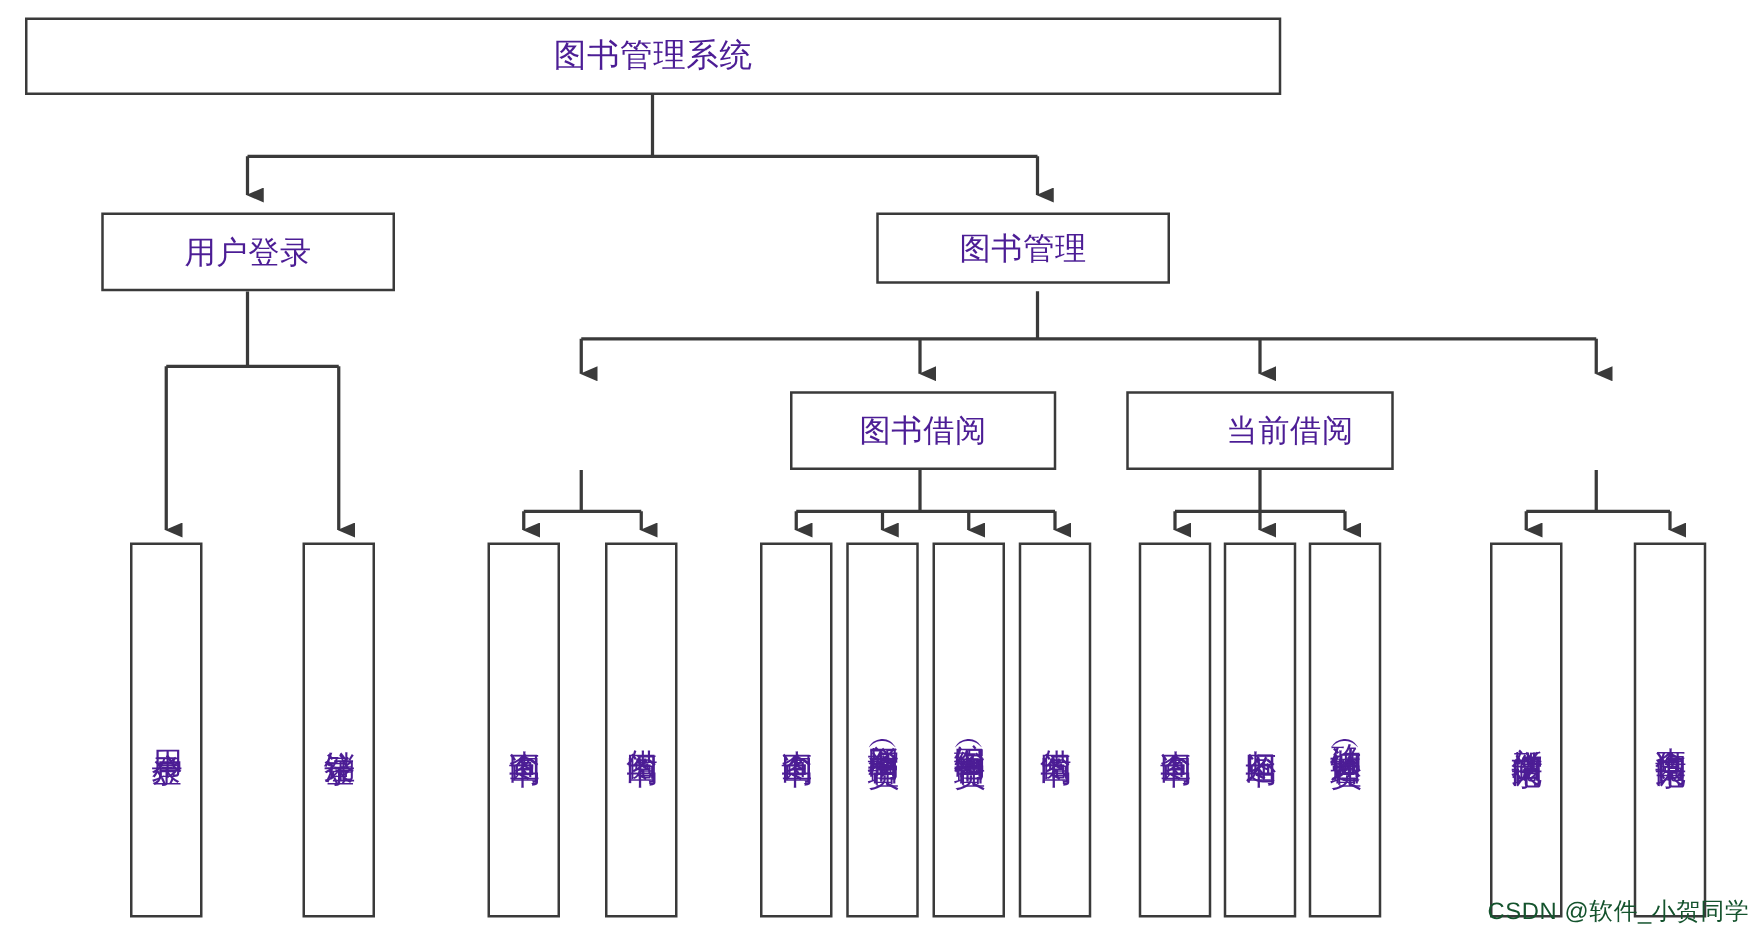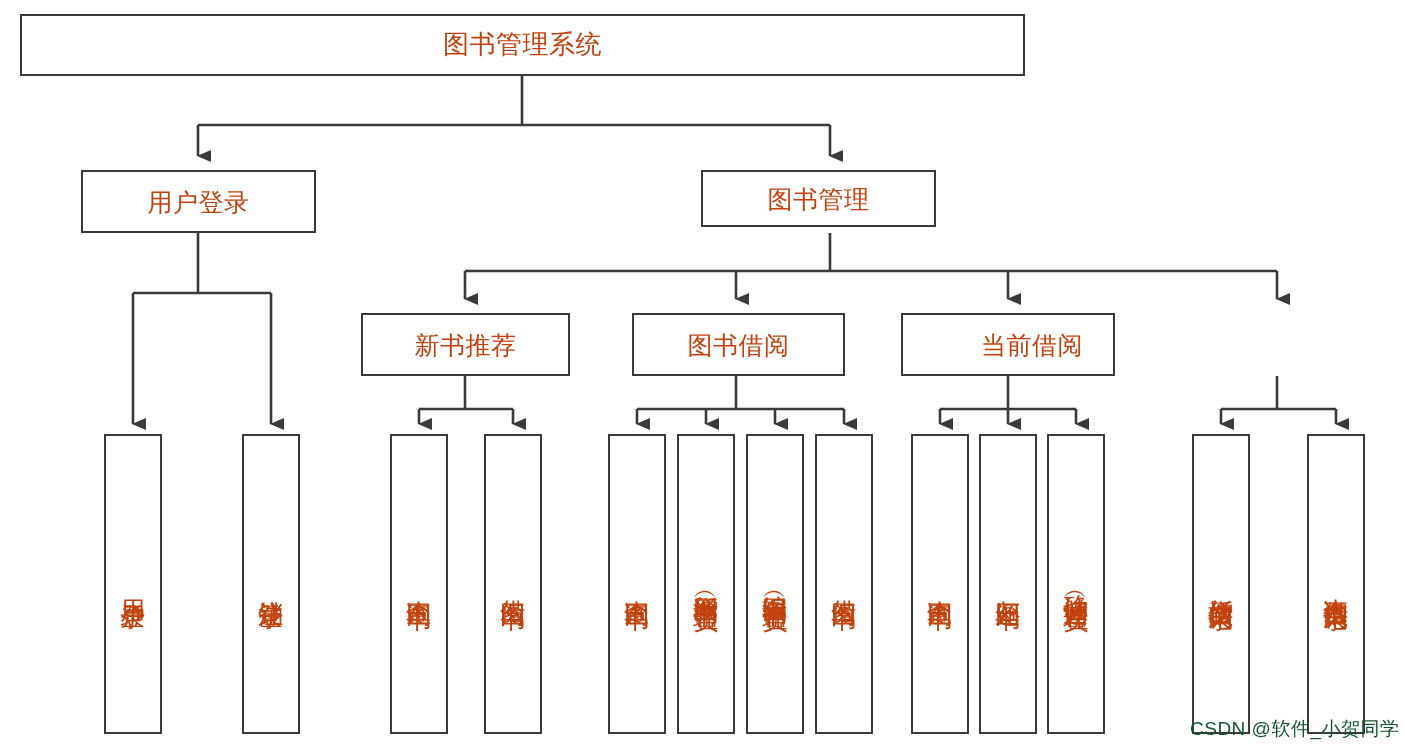--- a/index.html
+++ b/index.html
@@ -27,21 +27,21 @@
     pointer-events: none;
   }
   .node {
     position: absolute;
     box-sizing: border-box;
     border: 2.5px solid #3a3a3a;
     background: #ffffff;
     display: flex;
     align-items: center;
     justify-content: center;
-    color: #c2410c;
+    color: #4c1d95;
   }
   .node .label {
     display: block;
     text-align: center;
     line-height: 1.12;
     letter-spacing: 0.5px;
   }
   
   .node.h .label {
     writing-mode: horizontal-tb;
@@ -129,23 +129,20 @@
     <span class="label">图书管理系统</span>
   </div>
 
   <div class="node h" style="left:81px; top:170px; width:235px; height:63px;">
     <span class="label">用户登录</span>
   </div>
   <div class="node h" style="left:701px; top:170px; width:235px; height:57px;">
     <span class="label">图书管理</span>
   </div>
 
-  <div class="node h" style="left:361px; top:313px; width:209px; height:63px;">
-    <span class="label">新书推荐</span>
-  </div>
   <div class="node h" style="left:632px; top:313px; width:213px; height:63px;">
     <span class="label">图书借阅</span>
   </div>
   <div class="node h" style="left:901px; top:313px; width:214px; height:63px;padding-left:48px;">
     <span class="label">当前借阅</span>
   </div>
 
   <div class="node v" style="left:104px; top:434px; width:58px; height:300px;">
     <span class="label">用户登录</span>
   </div>

